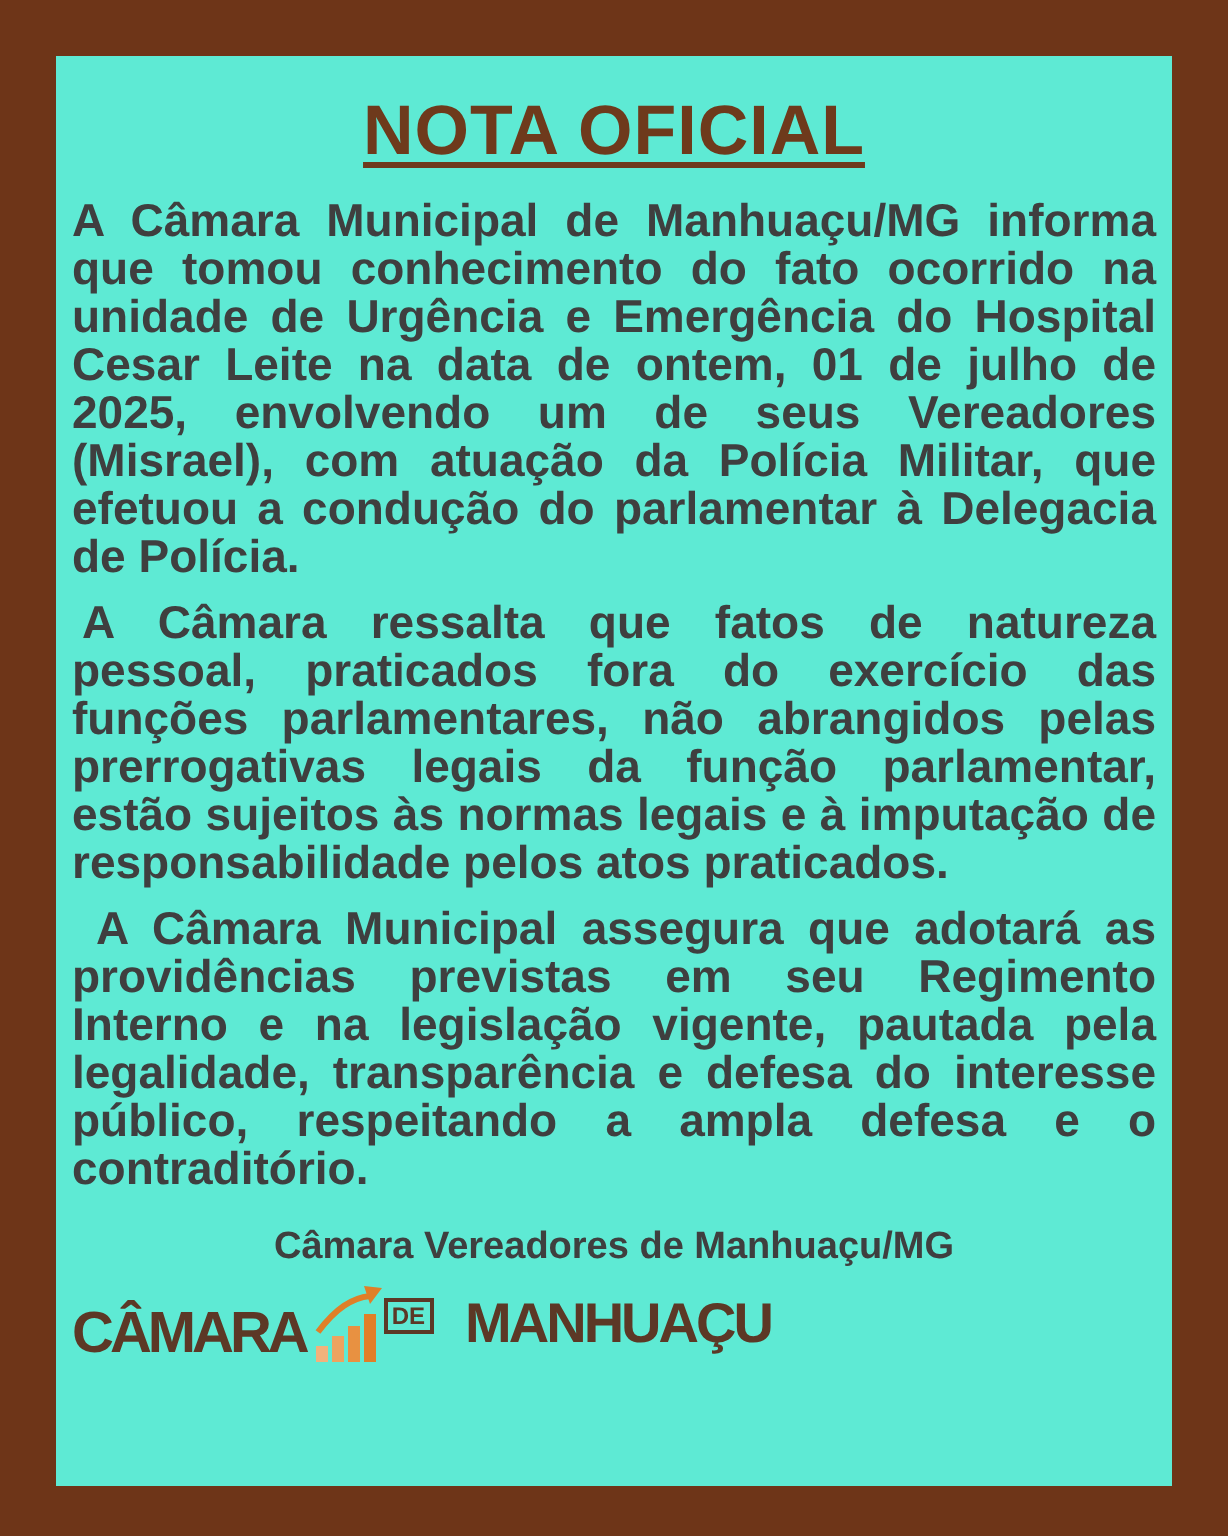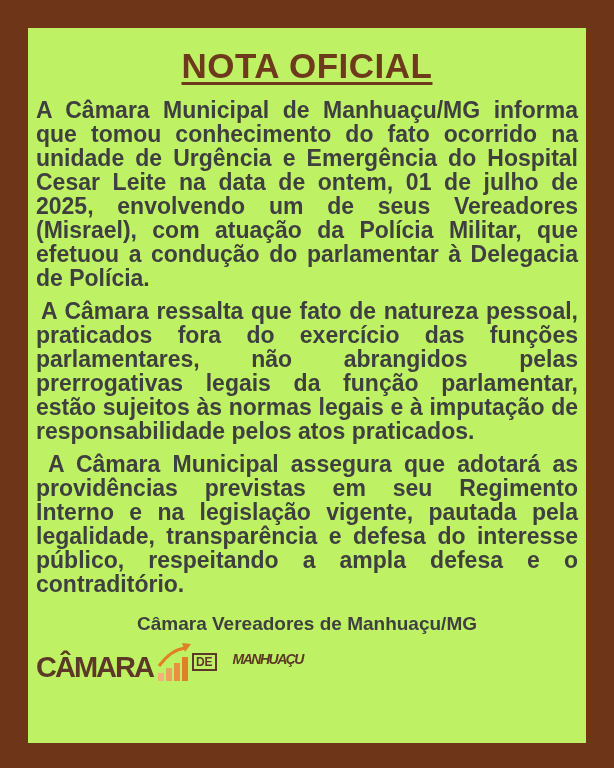--- a/index.html
+++ b/index.html
@@ -6,21 +6,21 @@
   body{
     width:614px;height:768px;
     background:#6e3518;
     position:relative;
     font-family:"Liberation Sans", sans-serif;
     overflow:hidden;
   }
   .note-card{
     position:absolute;
     left:28px; top:28px; right:28px; bottom:25px;
-    background:#bef264;
+    background:#5eead4;
     padding:16px 8px 0 8px;
     box-sizing:border-box;
     overflow:hidden;
   }
   .note-title{
     margin:0 0 10px 0;
     text-align:center;
     font-size:35px;
     line-height:1.25;
     font-weight:800;
@@ -93,37 +93,36 @@
     display:inline-block;
     border:2px solid #5c3826;
     font-size:12px;
     font-weight:800;
     color:#5c3826;
     line-height:1;
     padding:1px 2px;
     letter-spacing:0;
   }
   .logo-manhuacu{
-    font-size:14px;
+    font-size:28px;
     font-weight:800;
     color:#5c3826;
     letter-spacing:-1.5px;
     line-height:0.95;
-    font-style:italic;
   }
 </style>
 </head>
 <body>
 
 <div class="note-card">
 
   <h1 class="note-title">NOTA OFICIAL</h1>
 
   <p class="para">A Câmara Municipal de Manhuaçu/MG informa que tomou conhecimento do fato ocorrido na unidade de Urgência e Emergência do Hospital Cesar Leite na data de ontem, 01 de julho de 2025, envolvendo um de seus Vereadores (Misrael), com atuação da Polícia Militar, que efetuou a condução do parlamentar à Delegacia de Polícia.</p>
-  <p class="para ind-sm">A Câmara ressalta que fato de natureza pessoal, praticados fora do exercício das funções parlamentares, não abrangidos pelas prerrogativas legais da função parlamentar, estão sujeitos às normas legais e à imputação de responsabilidade pelos atos praticados.</p>
+  <p class="para ind-sm">A Câmara ressalta que fatos de natureza pessoal, praticados fora do exercício das funções parlamentares, não abrangidos pelas prerrogativas legais da função parlamentar, estão sujeitos às normas legais e à imputação de responsabilidade pelos atos praticados.</p>
   <p class="para ind-md">A Câmara Municipal assegura que adotará as providências previstas em seu Regimento Interno e na legislação vigente, pautada pela legalidade, transparência e defesa do interesse público, respeitando a ampla defesa e o contraditório.</p>
 
   <p class="signature">Câmara Vereadores de Manhuaçu/MG</p>
 
   <div class="logo">
     <div class="logo-top">
       <span class="logo-camara">CÂMARA</span>
       <svg class="chart-icon" width="36" height="40" viewBox="0 0 36 40" xmlns="http://www.w3.org/2000/svg">
         <rect x="2" y="31" width="6" height="8" fill="#f2b27c"></rect>
         <rect x="10" y="26" width="6" height="13" fill="#eda35f"></rect>

